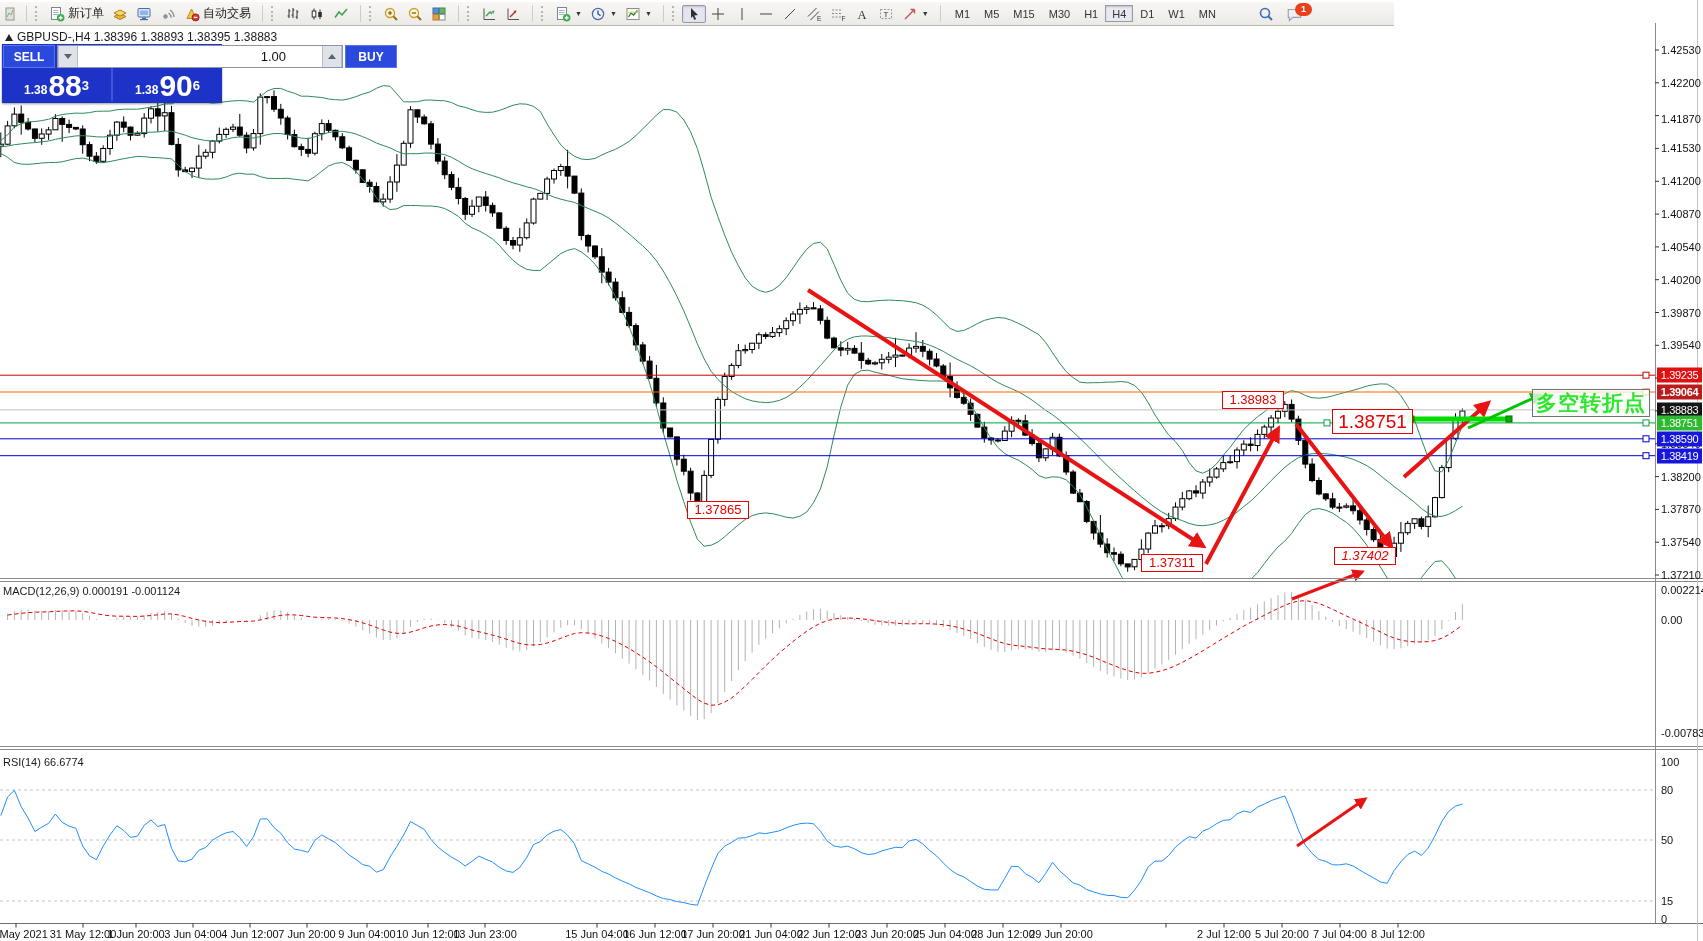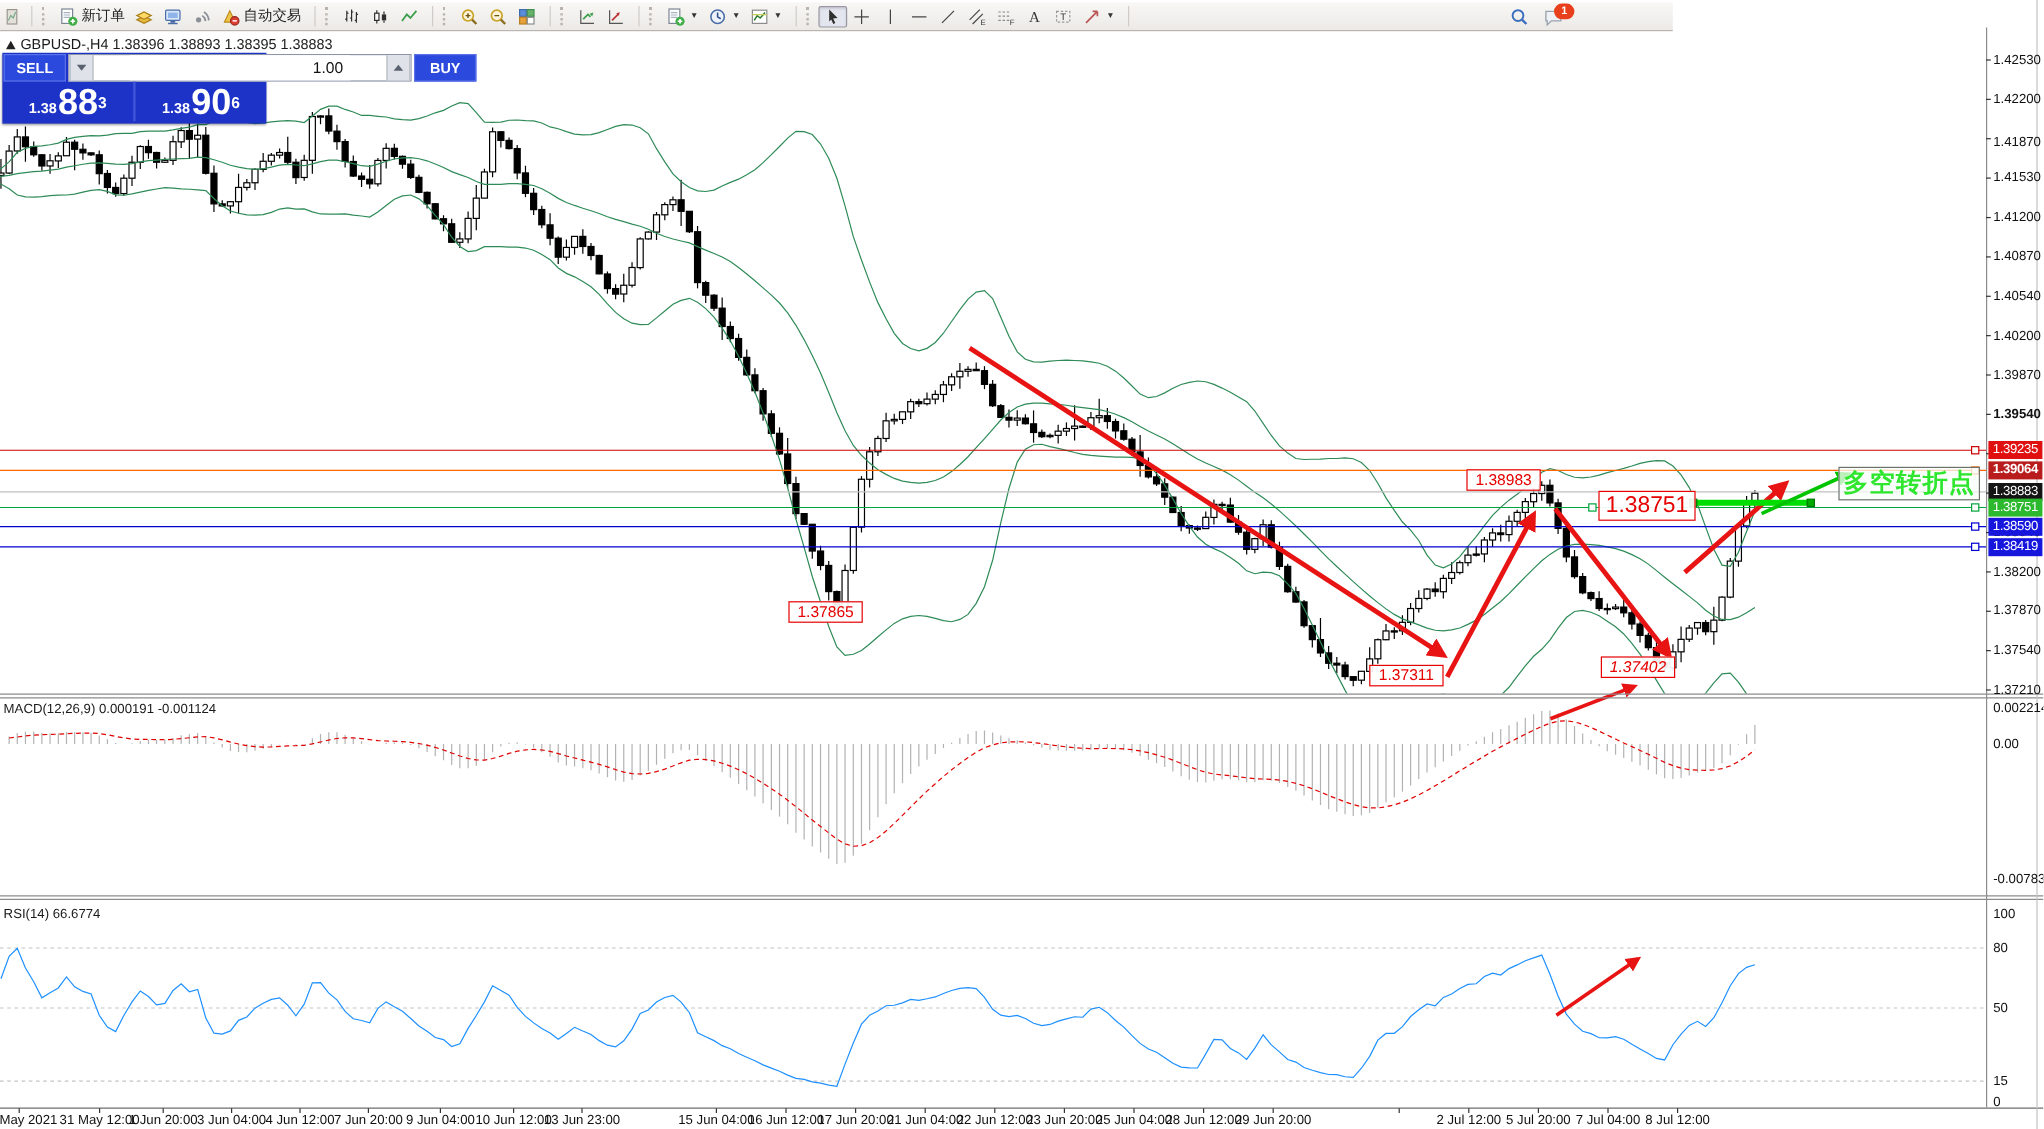--- a/index.html
+++ b/index.html
@@ -266,20 +266,31 @@
             </svg>
           </div>
           <div class="tb-btn">
             <svg viewBox="0 0 16 16">
               <path d="M3 13L12.5 3.5M12.5 3.5h-4M12.5 3.5v4" stroke="#b55" stroke-width="1.4" fill="none"></path>
             </svg>
             <span class="dd">▼</span>
           </div>
         </div>
         <div class="tb-sep"></div>
+        <div class="tb-group">
+          <div class="tf-btn">M1</div>
+          <div class="tf-btn">M5</div>
+          <div class="tf-btn">M15</div>
+          <div class="tf-btn">M30</div>
+          <div class="tf-btn">H1</div>
+          <div class="tf-btn active">H4</div>
+          <div class="tf-btn">D1</div>
+          <div class="tf-btn">W1</div>
+          <div class="tf-btn">MN</div>
+        </div>
       </div>
     <div class="tb-right">
       <span class="tb-btn">
           <svg viewBox="0 0 16 16">
             <circle cx="7" cy="7" r="4.5" fill="none" stroke="#3a6ebf" stroke-width="1.6"></circle>
             <line x1="10.3" y1="10.3" x2="14" y2="14" stroke="#3a6ebf" stroke-width="2"></line>
           </svg>
         </span>
       <span class="chat-wrap">
         <svg viewBox="0 0 16 16" style="width:18px;height:18px;">
@@ -1097,21 +1108,21 @@
   <div id="overlays">
       <div class="axlbl" style="top: 50px;">1.42530</div>
       <div class="axlbl" style="top: 82.8125px;">1.42200</div>
       <div class="axlbl" style="top: 119px;">1.41870</div>
       <div class="axlbl" style="top: 148.438px;">1.41530</div>
       <div class="axlbl" style="top: 181.25px;">1.41200</div>
       <div class="axlbl" style="top: 214.062px;">1.40870</div>
       <div class="axlbl" style="top: 246.875px;">1.40540</div>
       <div class="axlbl" style="top: 279.688px;">1.40200</div>
       <div class="axlbl" style="top: 312.5px;">1.39870</div>
-      <div class="axlbl" style="top: 345.312px; font-weight: bold;">1.39540</div>
+      <div class="axlbl" style="top: 345.312px;">1.39540</div>
       <div class="axlbl" style="top: 378.125px;">1.39210</div>
       <div class="axlbl" style="top: 410.938px;">1.38880</div>
       <div class="axlbl" style="top: 443.75px;">1.38540</div>
       <div class="axlbl" style="top: 476.562px;">1.38200</div>
       <div class="axlbl" style="top: 509.375px;">1.37870</div>
       <div class="axlbl" style="top: 542.188px;">1.37540</div>
       <div class="axlbl" style="top: 575px;">1.37210</div>
       <div class="tag" style="background: rgb(224, 16, 16); top: 375.151px;">1.39235</div>
       <div class="tag" style="background: #b91c1c; top: 392.025px; font-weight: bold;">1.39064</div>
       <div class="tag" style="background: rgb(20, 20, 20); top: 409.886px;">1.38883</div>
@@ -1144,17 +1155,17 @@
       <div class="tlbl" style="left: 945px;">25 Jun 04:00</div>
       <div class="tlbl" style="left: 1003px;">28 Jun 12:00</div>
       <div class="tlbl" style="left: 1061px;">29 Jun 20:00</div>
       <div class="tlbl" style="left: 1166px; margin-top: 32px;">1 Jul 04:00</div>
       <div class="tlbl" style="left: 1224px;">2 Jul 12:00</div>
       <div class="tlbl" style="left: 1282px;">5 Jul 20:00</div>
       <div class="tlbl" style="left: 1340px;">7 Jul 04:00</div>
       <div class="tlbl" style="left: 1398px;">8 Jul 12:00</div>
       <div class="note" style="left: 1222px; top: 391px; width: 62px; height: 18px; font-size: 13px; line-height: 16px;">1.38983</div>
       <div class="note" style="left: 1332px; top: 409px; width: 81px; height: 25px; font-size: 19px; line-height: 23px;">1.38751</div>
-      <div class="note" style="left: 657px; top: 501px; width: 62px; height: 18px; font-size: 13px; line-height: 16px;">1.37865</div>
+      <div class="note" style="left: 687px; top: 501px; width: 62px; height: 18px; font-size: 13px; line-height: 16px;">1.37865</div>
       <div class="note" style="left: 1141px; top: 554px; width: 62px; height: 18px; font-size: 13px; line-height: 16px;">1.37311</div>
       <div class="note" style="left: 1334px; top: 547px; width: 62px; height: 18px; font-size: 13px; line-height: 16px; font-style: italic;">1.37402</div>
     </div>
 </div>
 
 </body></html>

